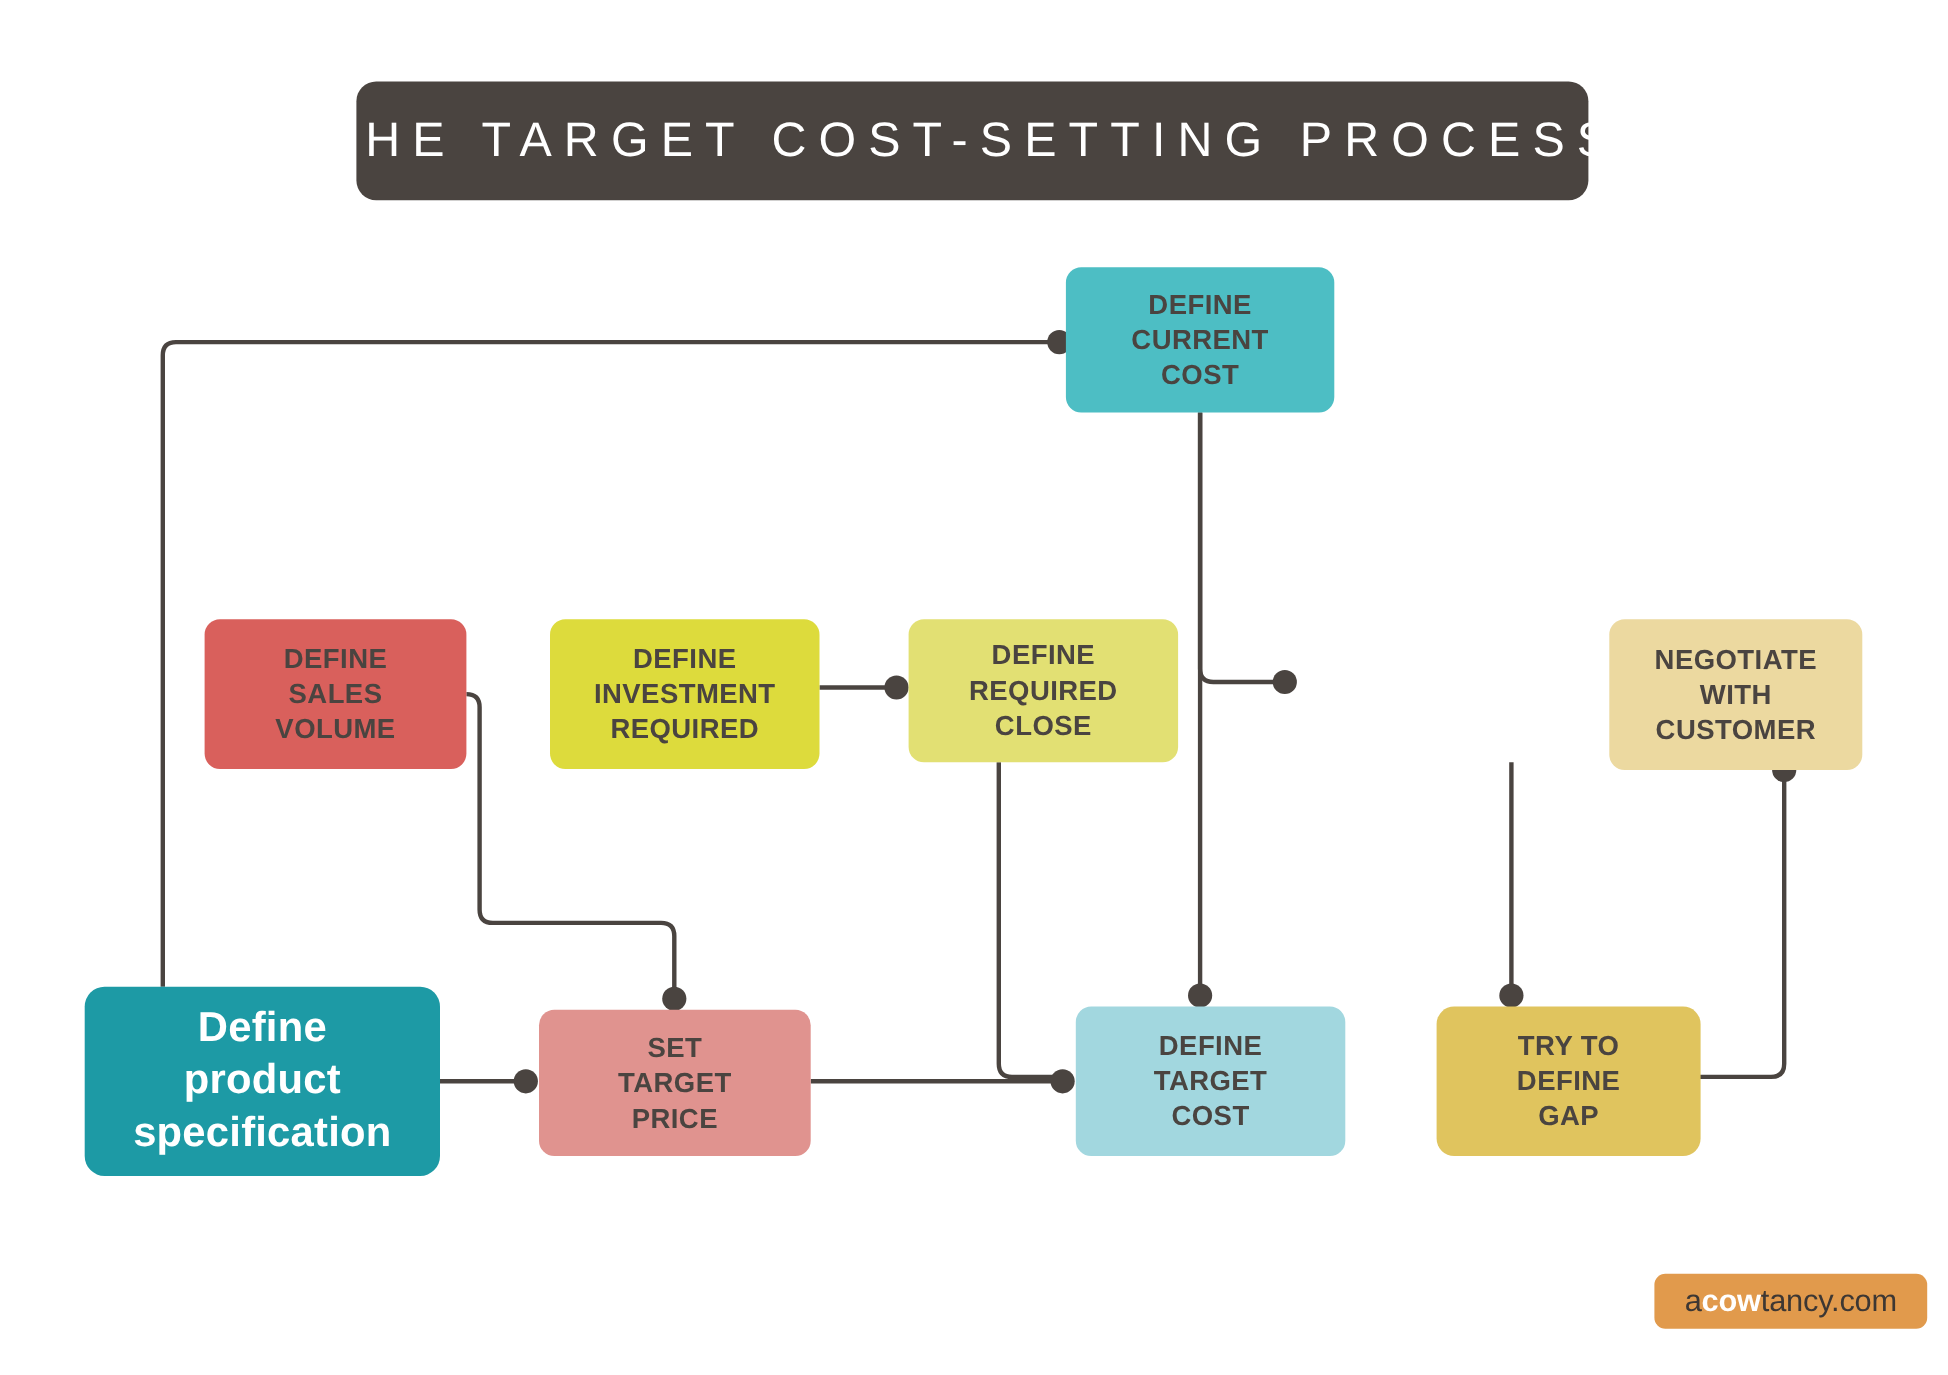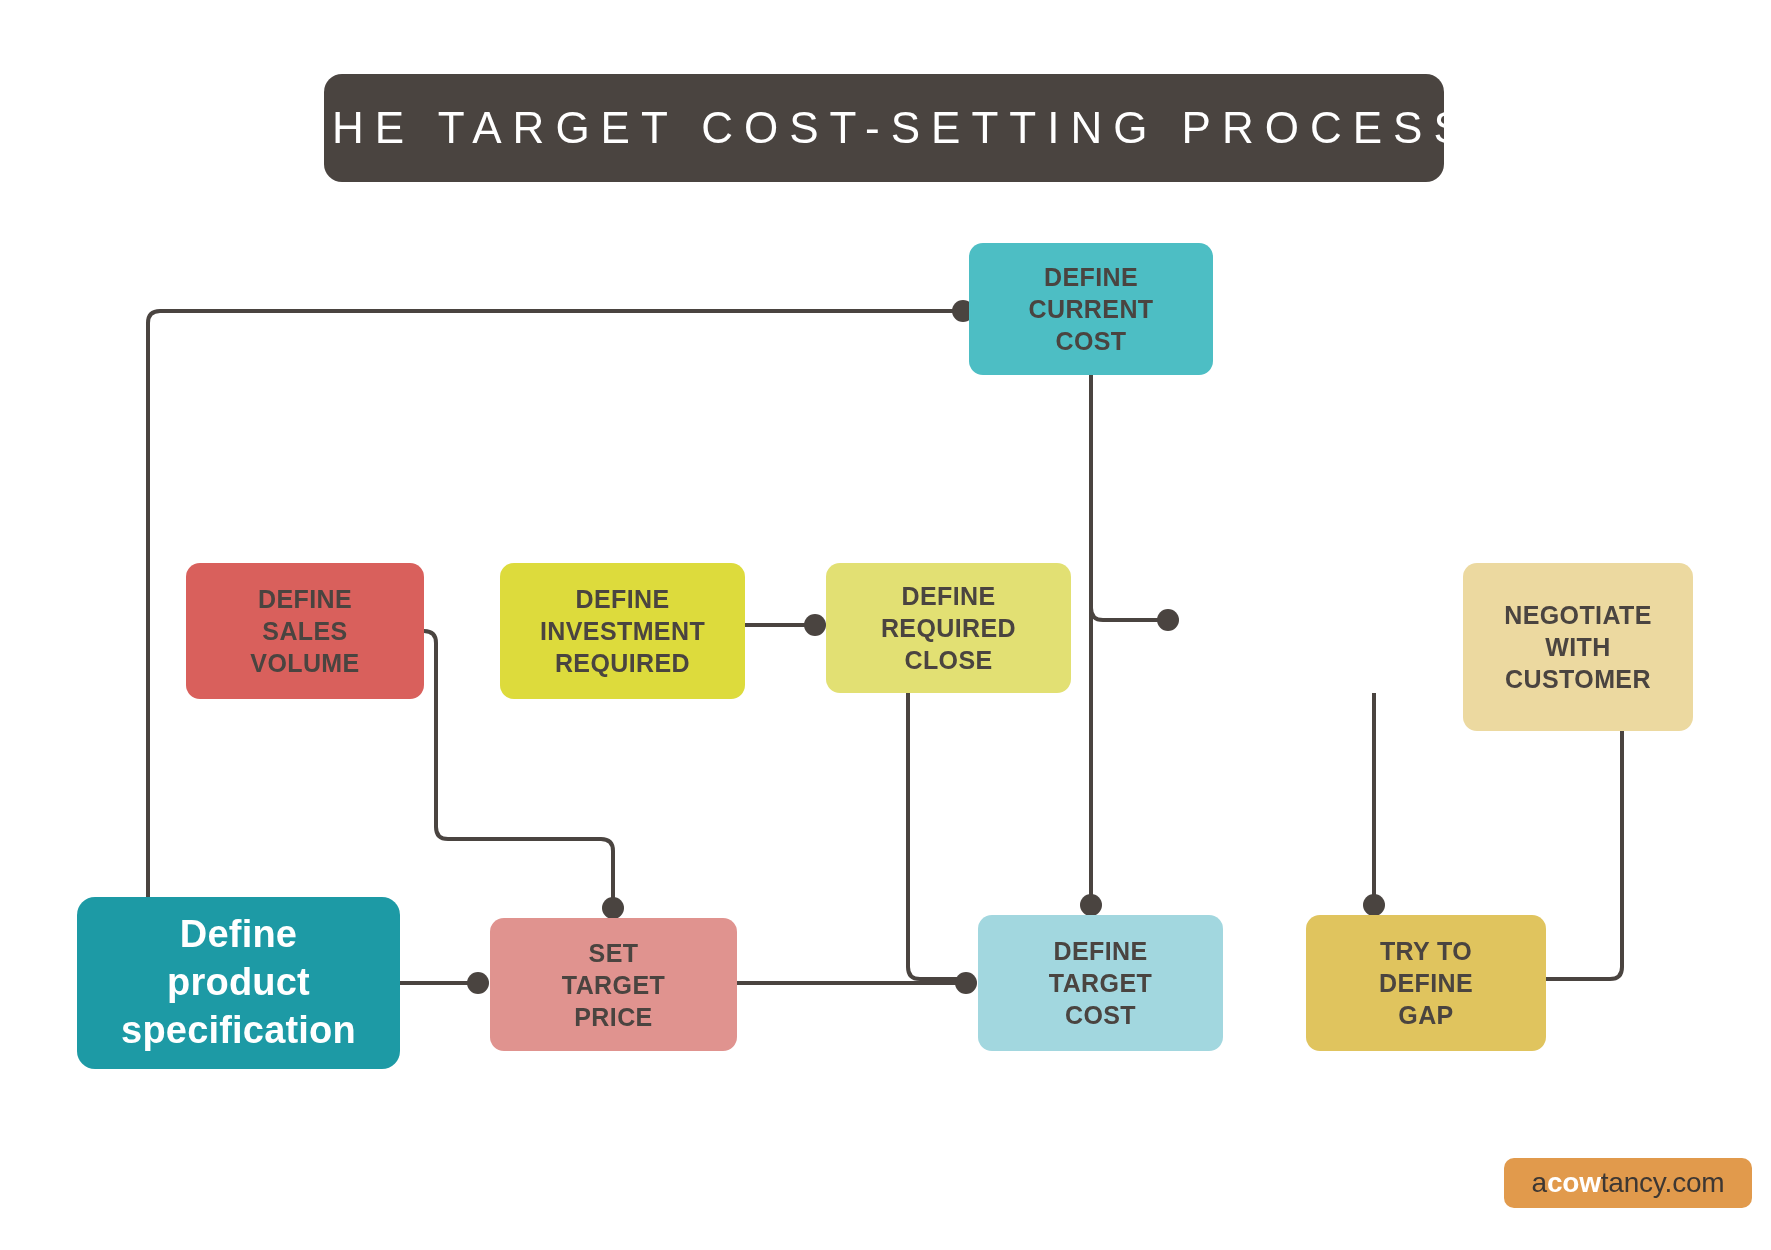--- a/index.html
+++ b/index.html
@@ -166,21 +166,21 @@
 
   <div class="node" style="left:826px; top:563px; width:245px; height:130px; background:#e2e073;">
     <div>
       <span>DEFINE</span>
       <span>REQUIRED</span>
       <span>CLOSE</span>
     </div>
   </div>
 
 
-  <div class="node" style="left:1463px; top:563px; width:230px; height:168px; background:#ecd9a0;">
+  <div class="node" style="left:1463px; top:563px; width:230px; height:137px; background:#ecd9a0;">
     <div>
       <span>NEGOTIATE</span>
       <span>WITH</span>
       <span>CUSTOMER</span>
     </div>
   </div>
 
   <div class="node big" style="left:77px; top:897px; width:323px; height:172px; background:#1d9aa5;">
     <div>
       <span>Define</span>
@@ -198,21 +198,21 @@
   </div>
 
   <div class="node" style="left:978px; top:915px; width:245px; height:136px; background:#a2d7df;">
     <div>
       <span>DEFINE</span>
       <span>TARGET</span>
       <span>COST</span>
     </div>
   </div>
 
-  <div class="node" style="left:1306px; top:915px; width:240px; height:136px; background:#e0c45e;">
+  <div class="node" style="left:1306px; top:915px; width:240px; height:136px; background:#e0c45e;border-radius:16px;">
     <div>
       <span>TRY TO</span>
       <span>DEFINE</span>
       <span>GAP</span>
     </div>
   </div>
 
   <div id="logo">
     <div class="lg"><span>a</span><b>cow</b><span>tancy.com</span></div>
   </div>

